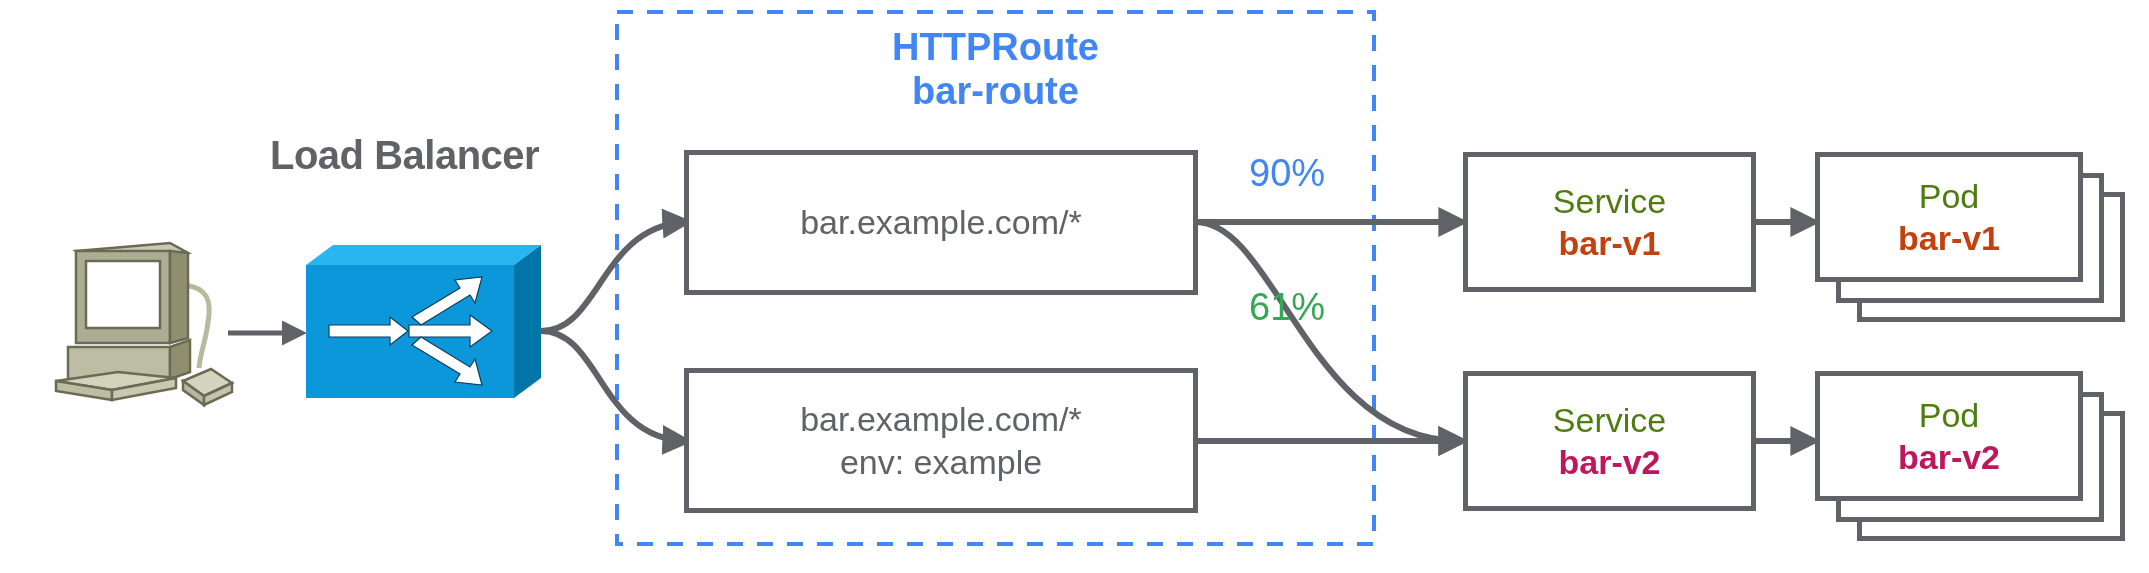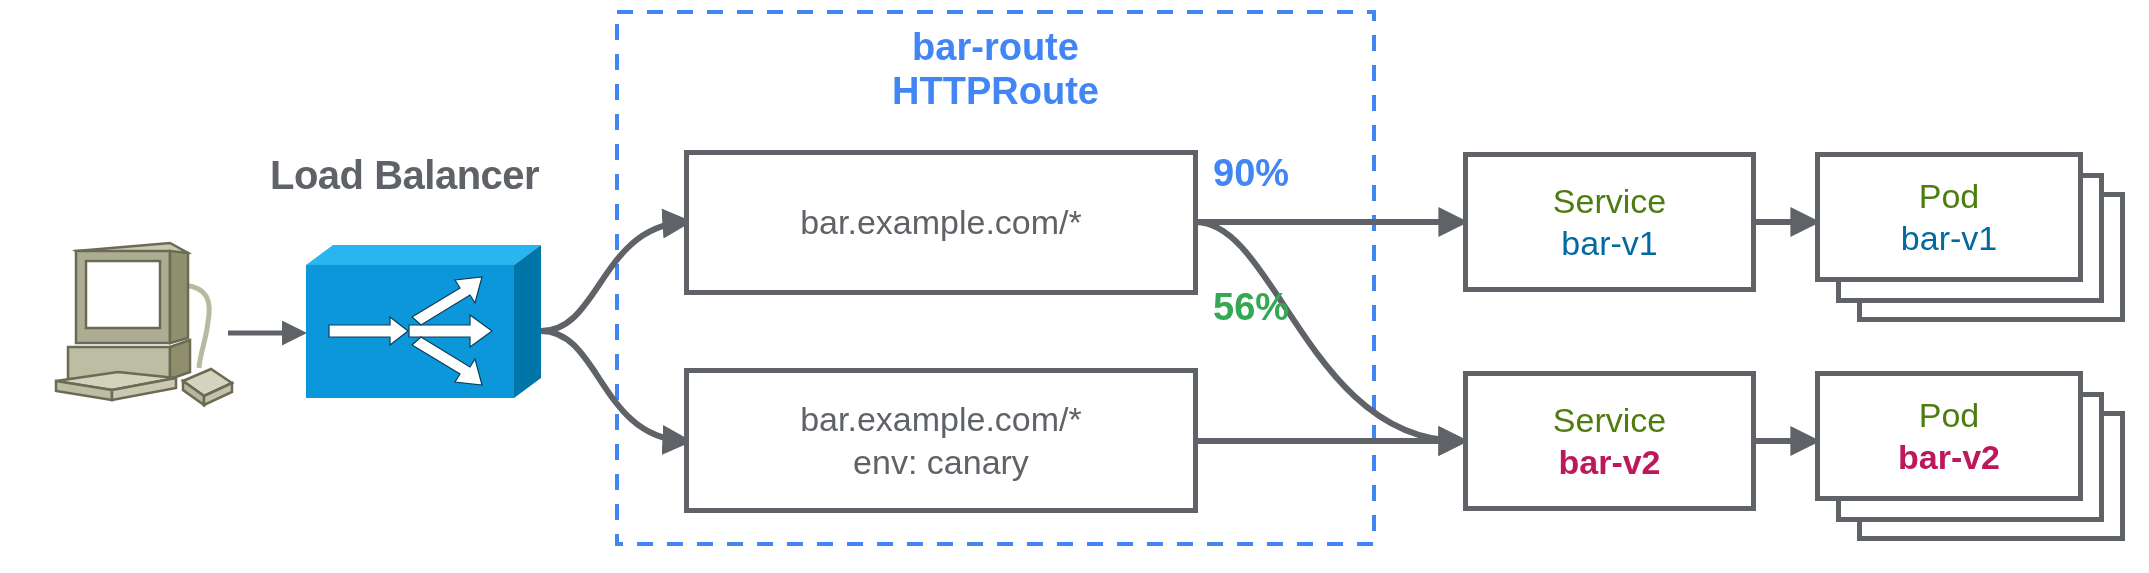--- a/index.html
+++ b/index.html
@@ -45,26 +45,27 @@
   .box-text {
     font-size: 34px;
     color: #5f6368;
     text-align: center;
     line-height: 1.24;
     white-space: nowrap;
   }
   .box-text .kind { color: #4d7c0f; }
   .pct {
     font-size: 38px;
-    font-weight: bold;
-    white-space: nowrap;
+    font-weight: normal;
+    white-space: nowrap;
+    margin-left: 36px;
   }
   .pct.blue  { color: #4285f4; }
   .pct.green { color: #34a853; }
-  .name-blue  { color: #0369a1; font-weight: normal; }
+  .name-blue  { color: #c2410c; font-weight: bold; }
   .name-green { color: #be185d; font-weight: bold; }
 
   
   .wbox {
     box-sizing: border-box;
     background: #ffffff;
     border: 5px solid #5f6368;
     display: flex;
     align-items: center;
     justify-content: center;
@@ -141,42 +142,42 @@
     <path d="M1196,222 L1460,222" fill="none" stroke="#5f6368" stroke-width="6" marker-end="url(#arrowhead)"></path>
 
     <path d="M1196,222 C1275,222 1310,441 1460,441" fill="none" stroke="#5f6368" stroke-width="6" marker-end="url(#arrowhead)"></path>
 
     <path d="M1196,441 L1460,441" fill="none" stroke="#5f6368" stroke-width="6" marker-end="url(#arrowhead)"></path>
 
     <line x1="1755" y1="222" x2="1812" y2="222" stroke="#5f6368" stroke-width="6" marker-end="url(#arrowhead)"></line>
     <line x1="1755" y1="441" x2="1812" y2="441" stroke="#5f6368" stroke-width="6" marker-end="url(#arrowhead)"></line>
   </svg>
 
-  <div class="abs lb-label" style="left:270px; top:153px;">Load Balancer</div>
+  <div class="abs lb-label" style="left:270px; top:133px;">Load Balancer</div>
 
   <div class="abs route-title" style="left:617px; top:25px; width:757px;">
+    <div>HTTPRoute</div>
     <div>bar-route</div>
-    <div>HTTPRoute</div>
   </div>
 
   <div class="abs wbox" style="left:684px; top:150px; width:514px; height:145px;">
     <div class="box-text">
       <div>bar.example.com/*</div>
     </div>
   </div>
 
   <div class="abs wbox" style="left:684px; top:368px; width:514px; height:145px;">
     <div class="box-text">
       <div>bar.example.com/*</div>
-      <div>env: canary</div>
+      <div>env: example</div>
     </div>
   </div>
 
   <div class="abs pct blue" style="left:1213px; top:152px;">90%</div>
-  <div class="abs pct green" style="left:1213px; top:286px;">56%</div>
+  <div class="abs pct green" style="left:1213px; top:286px;">61%</div>
 
   <div class="abs wbox" style="left:1463px; top:152px; width:293px; height:140px;">
     <div class="box-text">
       <div class="kind">Service</div>
       <div class="name-blue">bar-v1</div>
     </div>
   </div>
 
   <div class="abs wbox" style="left:1463px; top:371px; width:293px; height:140px;">
     <div class="box-text">

